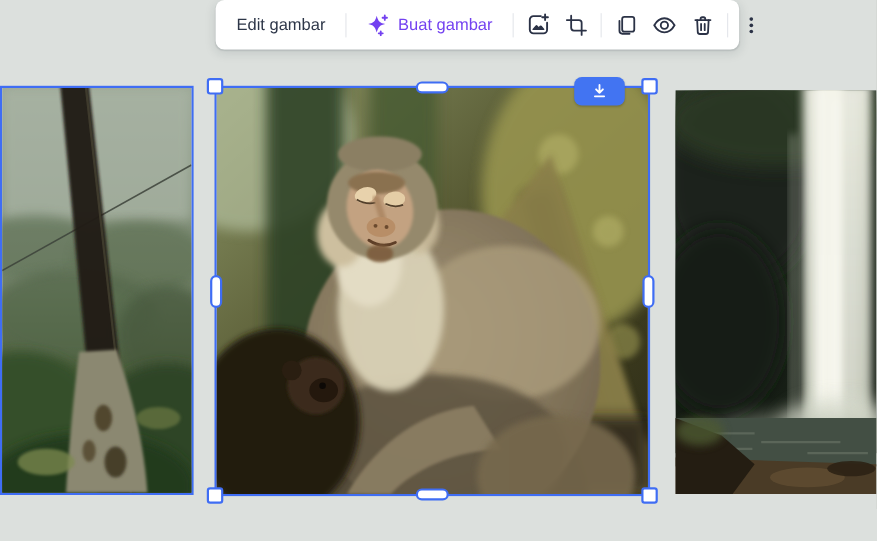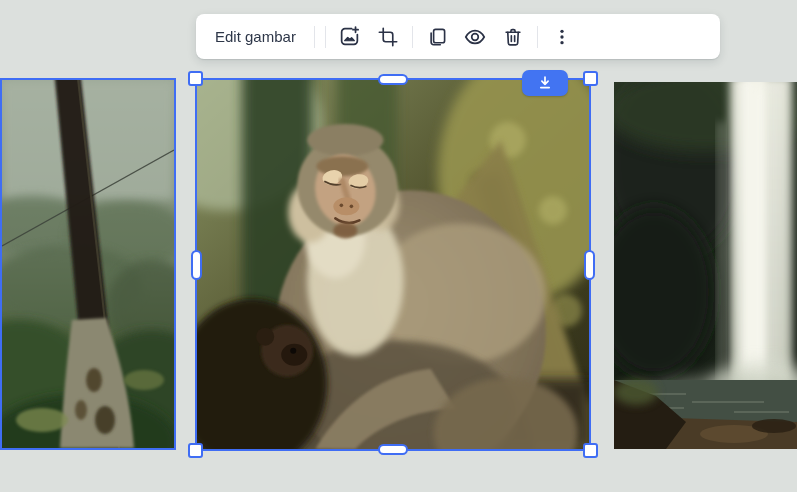--- a/index.html
+++ b/index.html
@@ -14,21 +14,21 @@
     --toolbar-icon:#2b3246;
     --toolbar-text:#2d3648;
     --download-button-blue:#4274f2;
   }
   .stage{
     position:relative;width:797px;height:492px;overflow:hidden;
     background:var(--background);
   }
   
   .toolbar{
-    position:absolute;left:196px;top:14px;width:524px;height:45px;
+    position:absolute;left:196px;top:0;width:476px;height:45px;
     background:#ffffff;border-radius:8px;box-sizing:border-box;
     display:flex;align-items:center;padding:0 8px 0 6px;
     box-shadow:0 1px 1px rgba(25,35,50,.10),0 3px 10px rgba(25,35,50,.13);
     z-index:20;
   }
   .tb-btn{
     display:flex;align-items:center;gap:8px;border:none;background:none;
     font-family:inherit;font-size:15px;color:var(--toolbar-text);
     padding:7px 13px;border-radius:6px;cursor:pointer;white-space:nowrap;
   }
@@ -73,20 +73,30 @@
 <div class="stage">
 
   <div class="toolbar">
 
     <button class="tb-btn">
       <span>Edit gambar</span>
     </button>
 
     <div class="tb-divider"></div>
 
+    <button class="tb-btn accent">
+      <span style="color:var(--accent-purple);">
+        <svg class="tb-icon" width="21" height="21" viewBox="0 0 24 24">
+          <path fill="currentColor" d="M10.8,2.6 C11.7,5.9 12.6,7.8 13.9,9 C15.2,10.2 17,10.9 19.6,11.3 C17,11.8 15.2,12.5 13.9,13.7 C12.6,14.9 11.7,16.8 10.8,20 C9.9,16.8 9,14.9 7.7,13.7 C6.4,12.5 4.6,11.8 2,11.3 C4.6,10.9 6.4,10.2 7.7,9 C9,7.8 9.9,5.9 10.8,2.6 Z"></path>
+          <path stroke="currentColor" stroke-width="1.9" stroke-linecap="round" fill="none" d="M19.2,2.4 v4.6 M16.9,4.7 h4.6"></path>
+          <path stroke="currentColor" stroke-width="1.9" stroke-linecap="round" fill="none" d="M15,18.8 v4.2 M12.9,20.9 h4.2"></path>
+        </svg>
+      </span>
+      <span>Buat gambar</span>
+    </button>
 
     <div class="tb-divider"></div>
 
     <button class="tb-icon-btn" aria-label="add-image">
       <span>
         <svg class="tb-icon" width="23" height="23" viewBox="0 0 24 24" fill="none" stroke="currentColor" stroke-width="1.8" stroke-linecap="round" stroke-linejoin="round">
           <path d="M20.2,10 v6.7 c0,1.9 -1.6,3.5 -3.5,3.5 H7.3 c-1.9,0 -3.5,-1.6 -3.5,-3.5 V7.3 c0,-1.9 1.6,-3.5 3.5,-3.5 h7"></path>
           <path d="M18.3,2.2 v5.4 M15.6,4.9 H21"></path>
           <path fill="currentColor" stroke-width="1.2" d="M6.9,16.4 l2.9-3.3 c0.2-0.2 0.5-0.2 0.7,0 l1.8,2 1.5-1.7 c0.2-0.2 0.5-0.2 0.7,0 l2.6,3 z"></path>
         </svg>

